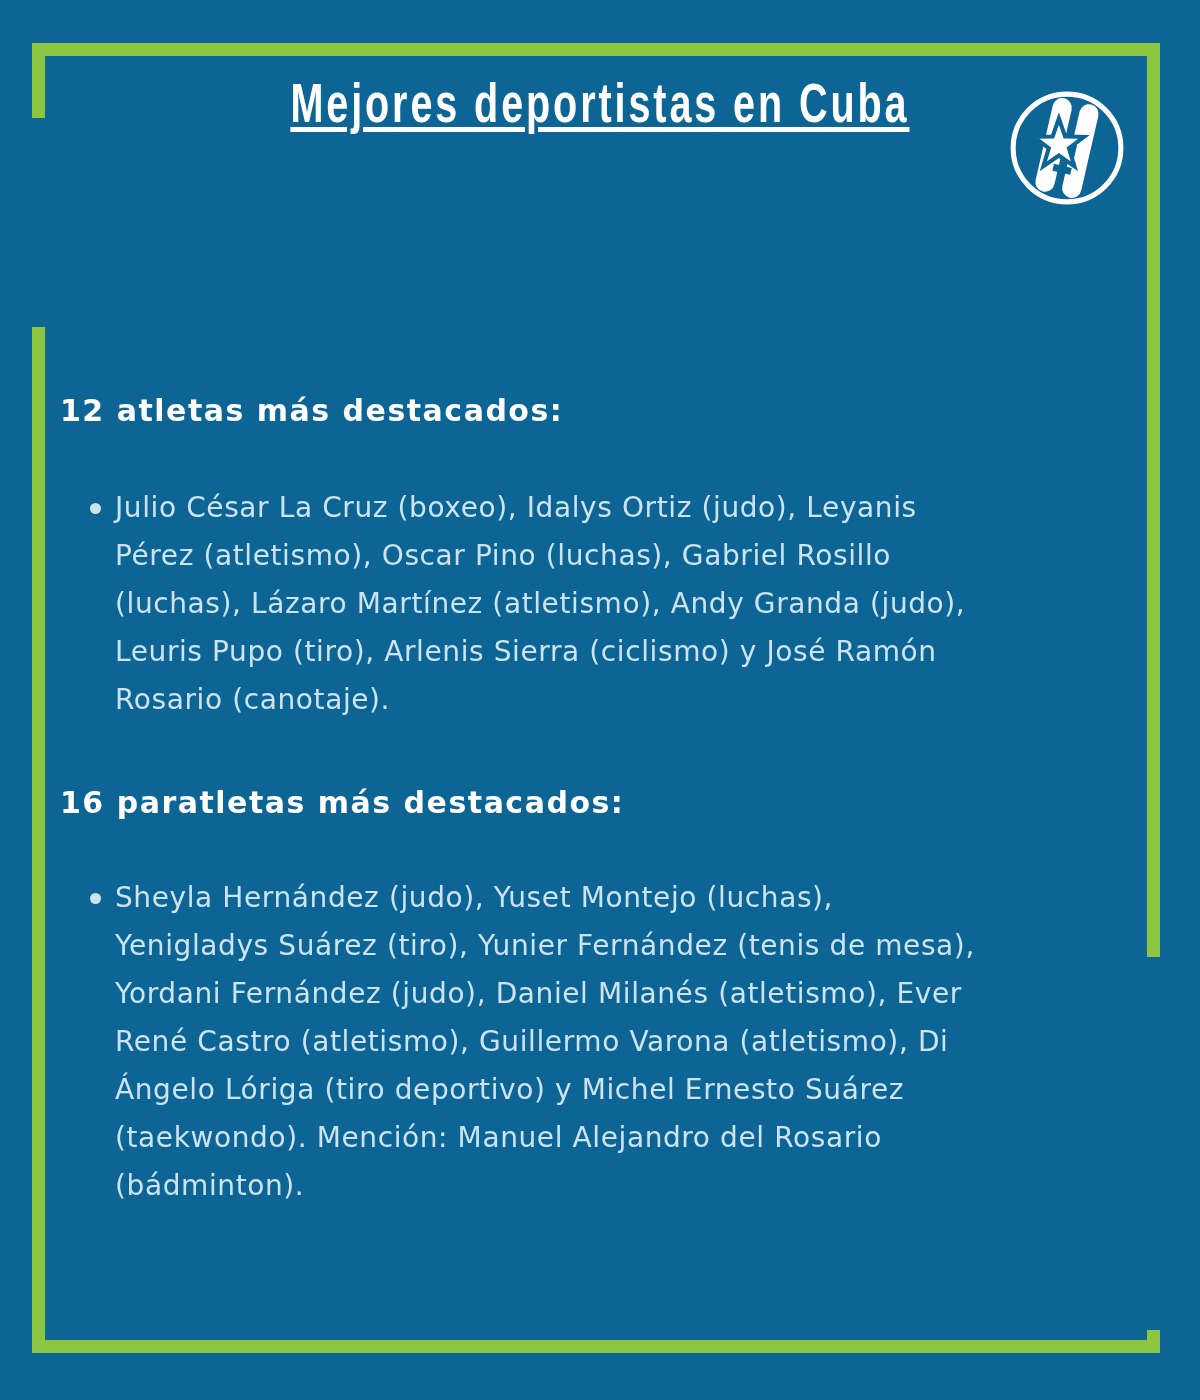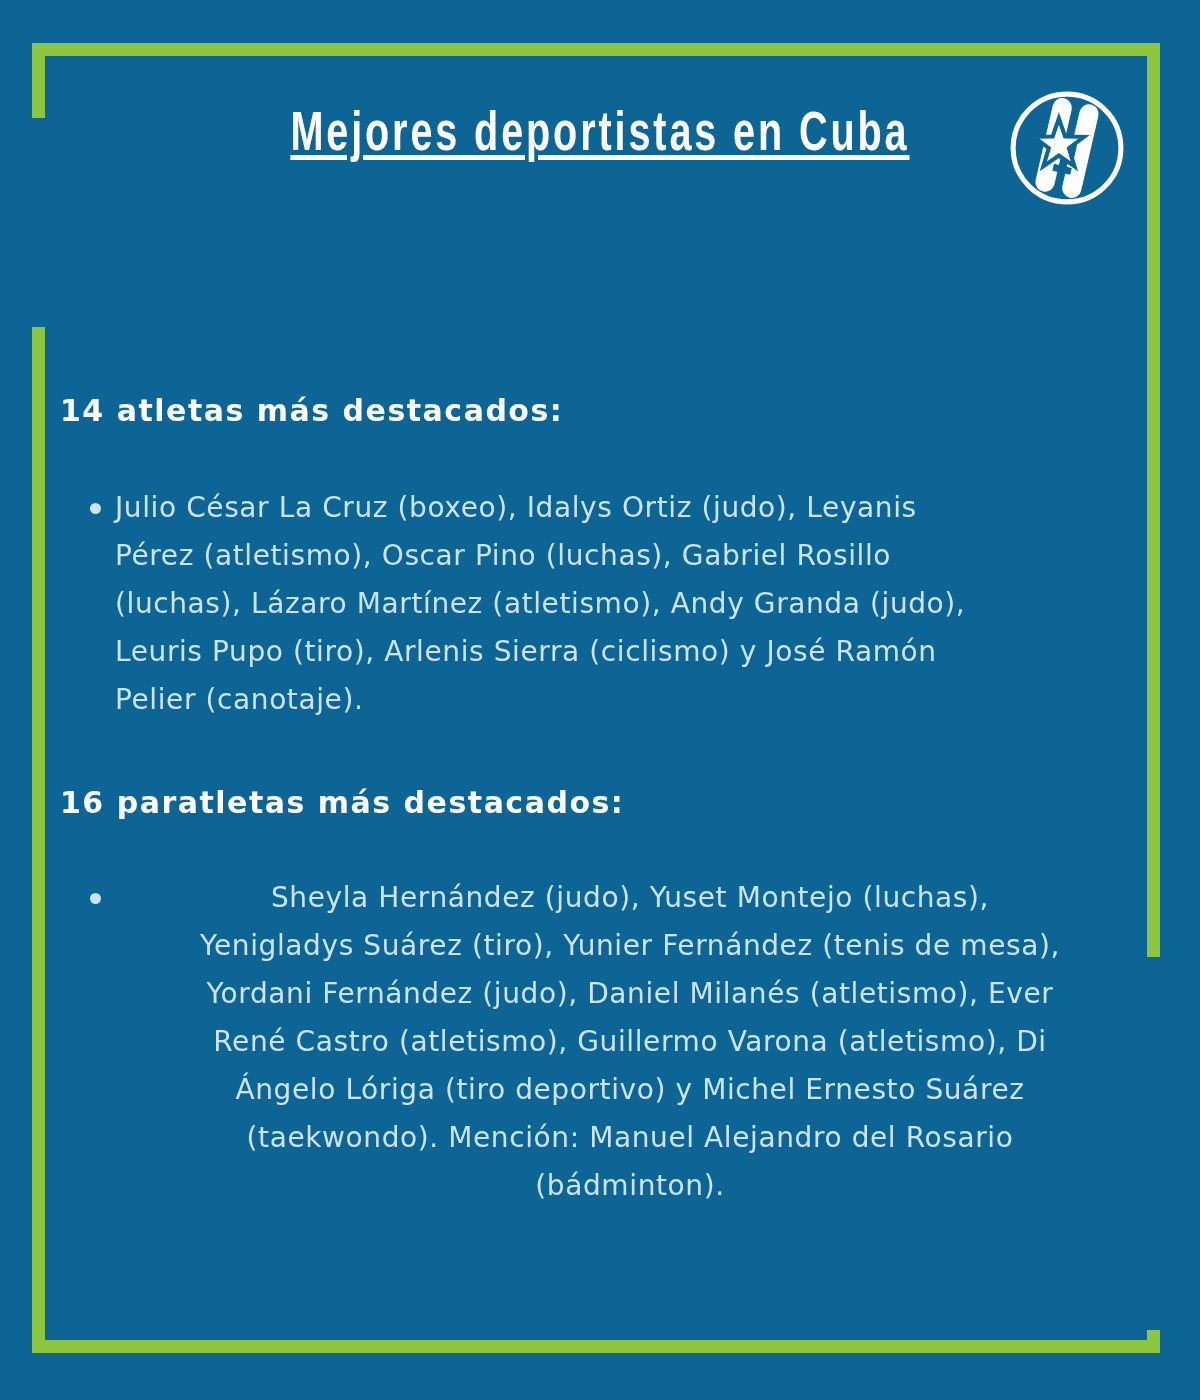--- a/index.html
+++ b/index.html
@@ -17,21 +17,21 @@
   .frame-top      { left: 32px;   top: 43px;   width: 1128px; height: 13px; }
   .frame-left-a   { left: 32px;   top: 43px;   width: 13px;   height: 75px; }
   .frame-left-b   { left: 32px;   top: 327px;  width: 13px;   height: 1026px; }
   .frame-right-a  { left: 1147px; top: 43px;   width: 13px;   height: 914px; }
   .frame-right-b  { left: 1147px; top: 1330px; width: 13px;   height: 23px; }
   .frame-bottom   { left: 32px;   top: 1340px; width: 1128px; height: 13px; }
 
   
   .title-block {
     position: absolute;
-    left: 0; top: 95px;
+    left: 0; top: 67px;
     width: 1200px;
     text-align: center;
     color: var(--title_text, #FFFFFF);
   }
   .title-line { display: block; line-height: 72px; }
   .title-line-inner {
     display: inline-block;
     transform: scale(0.72, 1);
     font-family: "Liberation Sans", sans-serif;
     font-weight: 700;
@@ -69,21 +69,21 @@
     line-height: 34px;
     letter-spacing: 1.5px;
     color: var(--heading_text, #FFFFFF);
   }
   .section-heading.second { margin-top: 62px; }
   .bullet-list {
     list-style: none;
     margin: 56px 0 0 0;
     padding: 0;
   }
-  .bullet-list.second { margin-top: 54px; text-align: center; }
+  .bullet-list.second { margin-top: 54px; }
   .bullet-item {
     position: relative;
     padding-left: 55px;
     font-size: 28px;
     line-height: 48px;
     letter-spacing: 0.6px;
     color: var(--body_text, #CDE4F0);
   }
   .bullet-text { white-space: pre-line; }
   .bullet-dot {
@@ -119,30 +119,30 @@
         <rect class="logo-notch" x="60" y="55" width="9" height="16"></rect>
         <rect class="logo-notch" x="51" y="78" width="18" height="7"></rect>
       </g>
       <polygon class="logo-star" points="52,31 58.1,48.6 76.7,49 61.9,60.2 67.3,78 52,67.4 36.7,78 42.1,60.2 27.3,49 45.9,48.6">
       </polygon>
     </svg>
   </div>
 
   <div class="content">
 
-    <h2 class="section-heading">14 atletas más destacados:</h2>
+    <h2 class="section-heading">12 atletas más destacados:</h2>
 
     <ul class="bullet-list">
       <li class="bullet-item">
         <span class="bullet-dot"></span>
         <span class="bullet-text">Julio César La Cruz (boxeo), Idalys Ortiz (judo), Leyanis
 Pérez (atletismo), Oscar Pino (luchas), Gabriel Rosillo
 (luchas), Lázaro Martínez (atletismo), Andy Granda (judo),
 Leuris Pupo (tiro), Arlenis Sierra (ciclismo) y José Ramón
-Pelier (canotaje).</span>
+Rosario (canotaje).</span>
       </li>
     </ul>
 
     <h2 class="section-heading second">16 paratletas más destacados:</h2>
 
     <ul class="bullet-list second">
       <li class="bullet-item">
         <span class="bullet-dot"></span>
         <span class="bullet-text">Sheyla Hernández (judo), Yuset Montejo (luchas),
 Yenigladys Suárez (tiro), Yunier Fernández (tenis de mesa),

